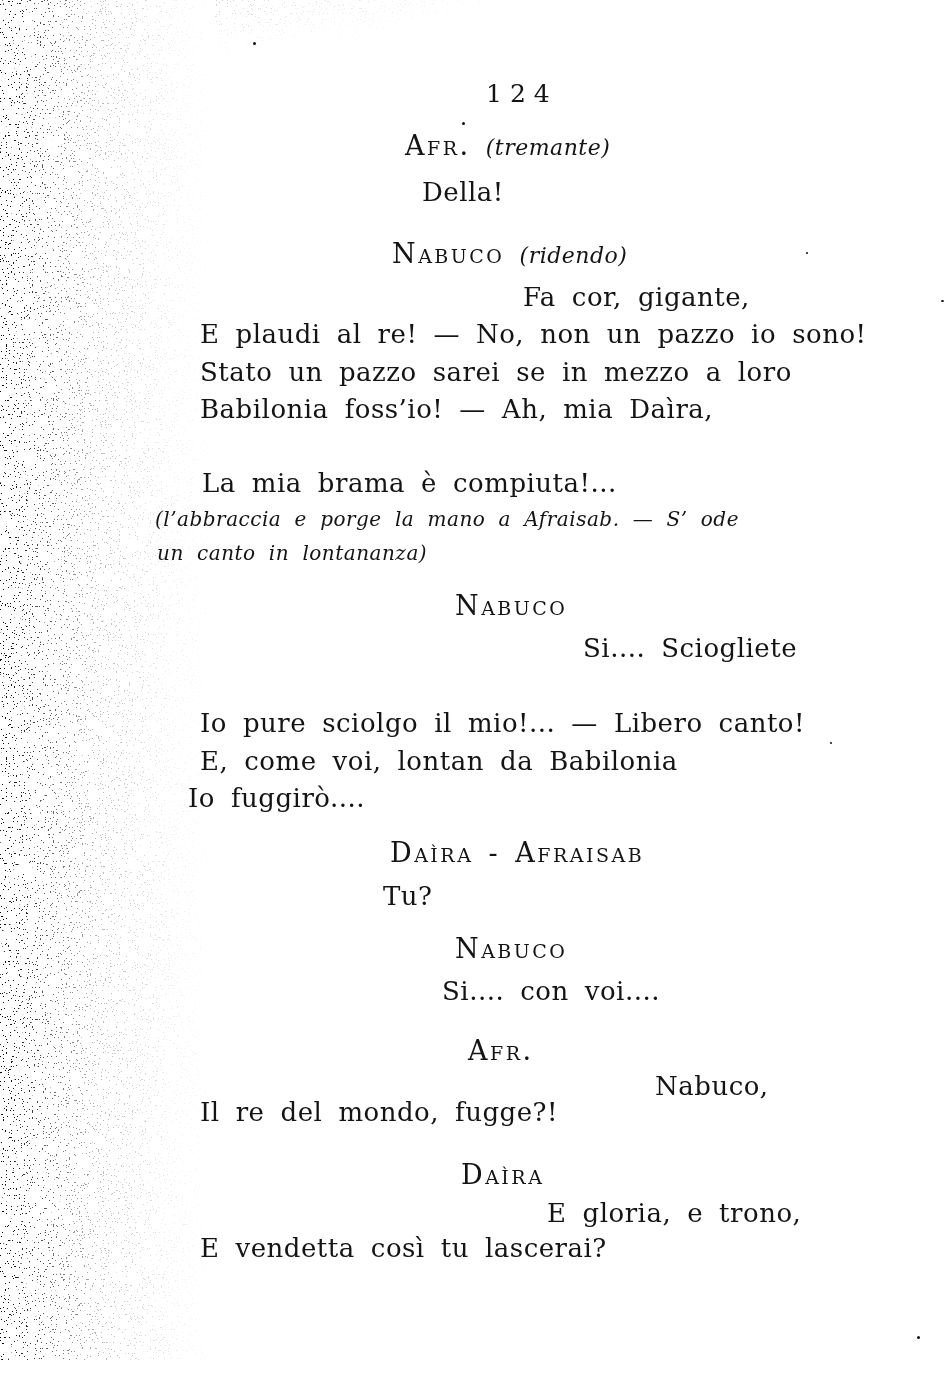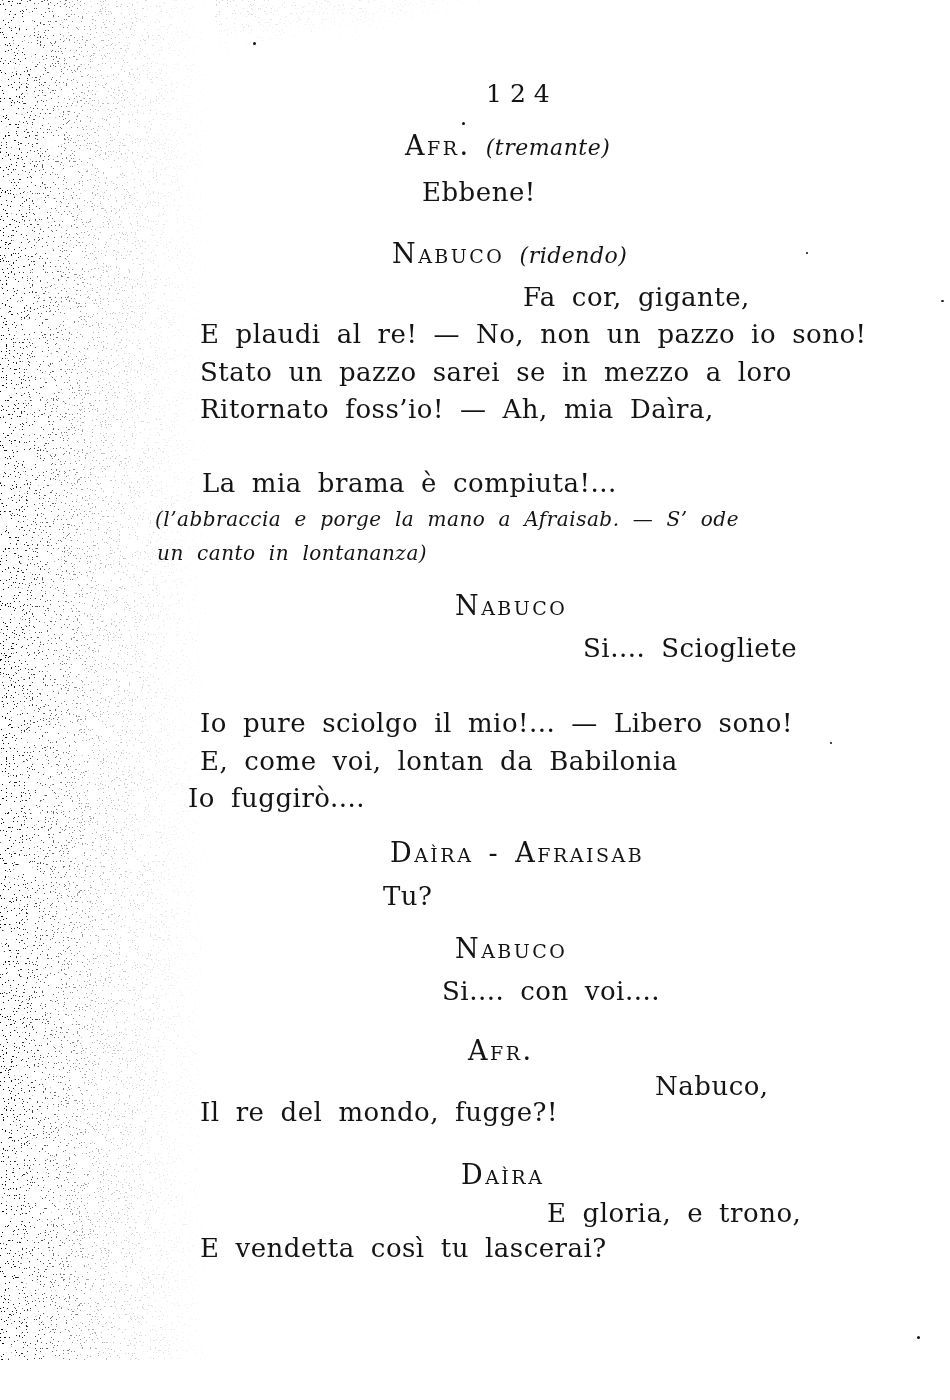--- a/index.html
+++ b/index.html
@@ -103,39 +103,39 @@
   <div class="speck" style="left:941px;top:300px;width:3px;height:2px"></div>
   <div class="speck" style="left:830px;top:742px;width:2px;height:2px"></div>
   <div class="speck" style="left:917px;top:1336px;width:3px;height:3px"></div>
 
   <div class="ln page-number" style="left:486px;top:80px">124</div>
 
   <div class="ln speaker" style="left:405px;top:131px">
     <span>Afr.</span>
     <span class="dir">(tremante)</span>
   </div>
-  <div class="ln verse" style="left:422px;top:178px">Ebbene!</div>
+  <div class="ln verse" style="left:422px;top:178px">Della!</div>
 
   <div class="ln speaker" style="left:392px;top:239px">
     <span>Nabuco</span>
     <span class="dir">(ridendo)</span>
   </div>
   <div class="ln verse" style="left:523px;top:283px">Fa cor, gigante,</div>
   <div class="ln verse" style="left:200px;top:320px">E plaudi al re! — No, non un pazzo io sono!</div>
   <div class="ln verse" style="left:200px;top:358px">Stato un pazzo sarei se in mezzo a loro</div>
-  <div class="ln verse" style="left:200px;top:395px">Ritornato foss’io! — Ah, mia Daìra,</div>
+  <div class="ln verse" style="left:200px;top:395px">Babilonia foss’io! — Ah, mia Daìra,</div>
   <div class="ln verse" style="left:202px;top:469px">La mia brama è compiuta!...</div>
   <div class="ln sd" style="left:155px;top:508px">(l’abbraccia e porge la mano a Afraisab. — S’ ode</div>
   <div class="ln sd" style="left:157px;top:542px">un canto in lontananza)</div>
 
   <div class="ln speaker" style="left:455px;top:591px">
     <span>Nabuco</span>
   </div>
   <div class="ln verse" style="left:583px;top:634px">Si.... Sciogliete</div>
-  <div class="ln verse" style="left:200px;top:709px">Io pure sciolgo il mio!... — Libero sono!</div>
+  <div class="ln verse" style="left:200px;top:709px">Io pure sciolgo il mio!... — Libero canto!</div>
   <div class="ln verse" style="left:200px;top:747px">E, come voi, lontan da Babilonia</div>
   <div class="ln verse" style="left:188px;top:784px">Io fuggirò....</div>
 
   <div class="ln speaker" style="left:390px;top:838px">
     <span>Daìra - Afraisab</span>
   </div>
   <div class="ln verse" style="left:383px;top:882px">Tu?</div>
 
   <div class="ln speaker" style="left:455px;top:934px">
     <span>Nabuco</span>

